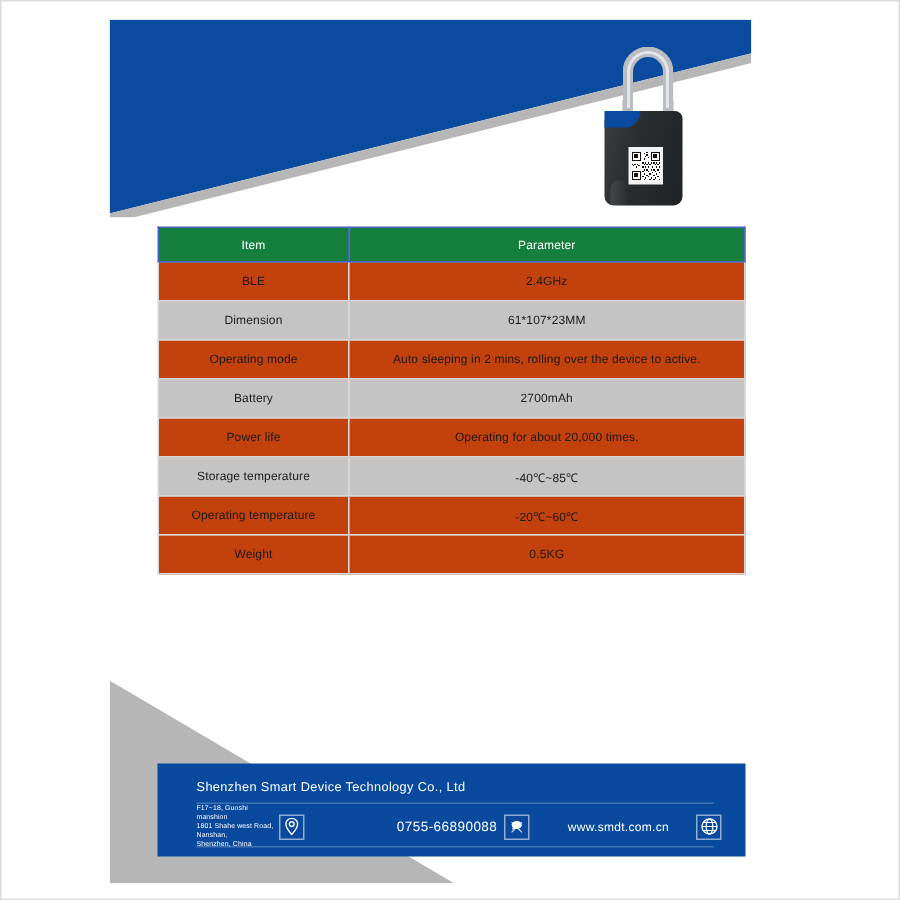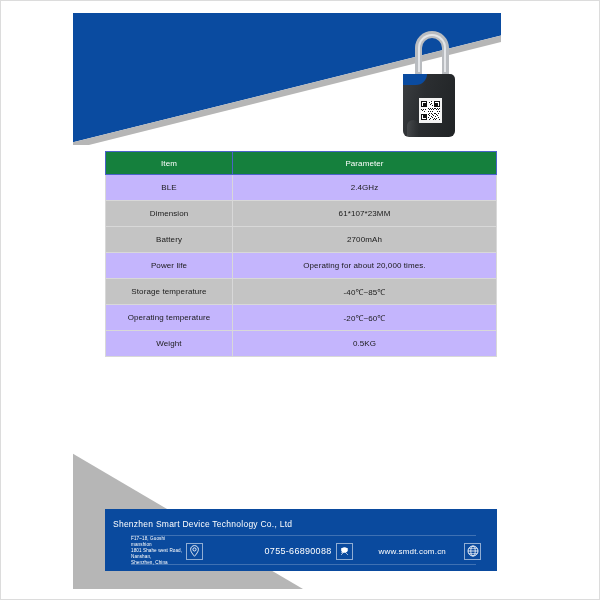--- a/index.html
+++ b/index.html
@@ -120,21 +120,21 @@
     letter-spacing: .1px;
   }
   .spec-table thead th {
     background: #15803d;
     color: #ffffff;
     font-size: 8px;
     height: 22px;
     border-color: #4a63c8;
   }
   .col-item { width: 118px; }
-  .row-white td { background: #c4b5fd; }
+  .row-white td { background: #c2410c; }
   .row-gray  td { background: #c4c4c4; }
 
   
   .bottom-gray {
     position: absolute;
     left: 72px; top: 447px;
     width: 230px; height: 141px;
     background: #b6b6b6;
     clip-path: polygon(0% 4%, 100% 100%, 0% 100%);
   }
@@ -142,21 +142,21 @@
   
   .footer {
     position: absolute;
     left: 104px; top: 508px;
     width: 392px; height: 62px;
     background: #0a4a9e;
     color: #ffffff;
   }
   .footer-company {
     position: absolute;
-    left: 8px; top: 10px;
+    left: 26px; top: 10px;
     font-size: 8.5px;
     color: #ffffff;
     letter-spacing: .25px;
   }
   .footer-rule {
     position: absolute;
     left: 26px; top: 26px;
     width: 345px; height: 1px;
     background: rgba(255,255,255,.22);
   }
@@ -313,20 +313,24 @@
     </thead>
     <tbody>
       <tr class="row-white">
         <td class="col-item">BLE</td>
         <td>2.4GHz</td>
       </tr>
       <tr class="row-gray">
         <td class="col-item">Dimension</td>
         <td>61*107*23MM</td>
       </tr>
+      <tr class="row-white">
+        <td class="col-item">Operating mode</td>
+        <td>Auto sleeping in 2 mins, rolling over the device to active.</td>
+      </tr>
       <tr class="row-gray">
         <td class="col-item">Battery</td>
         <td>2700mAh</td>
       </tr>
       <tr class="row-white">
         <td class="col-item">Power life</td>
         <td>Operating for about 20,000 times.</td>
       </tr>
       <tr class="row-gray">
         <td class="col-item">Storage temperature</td>

